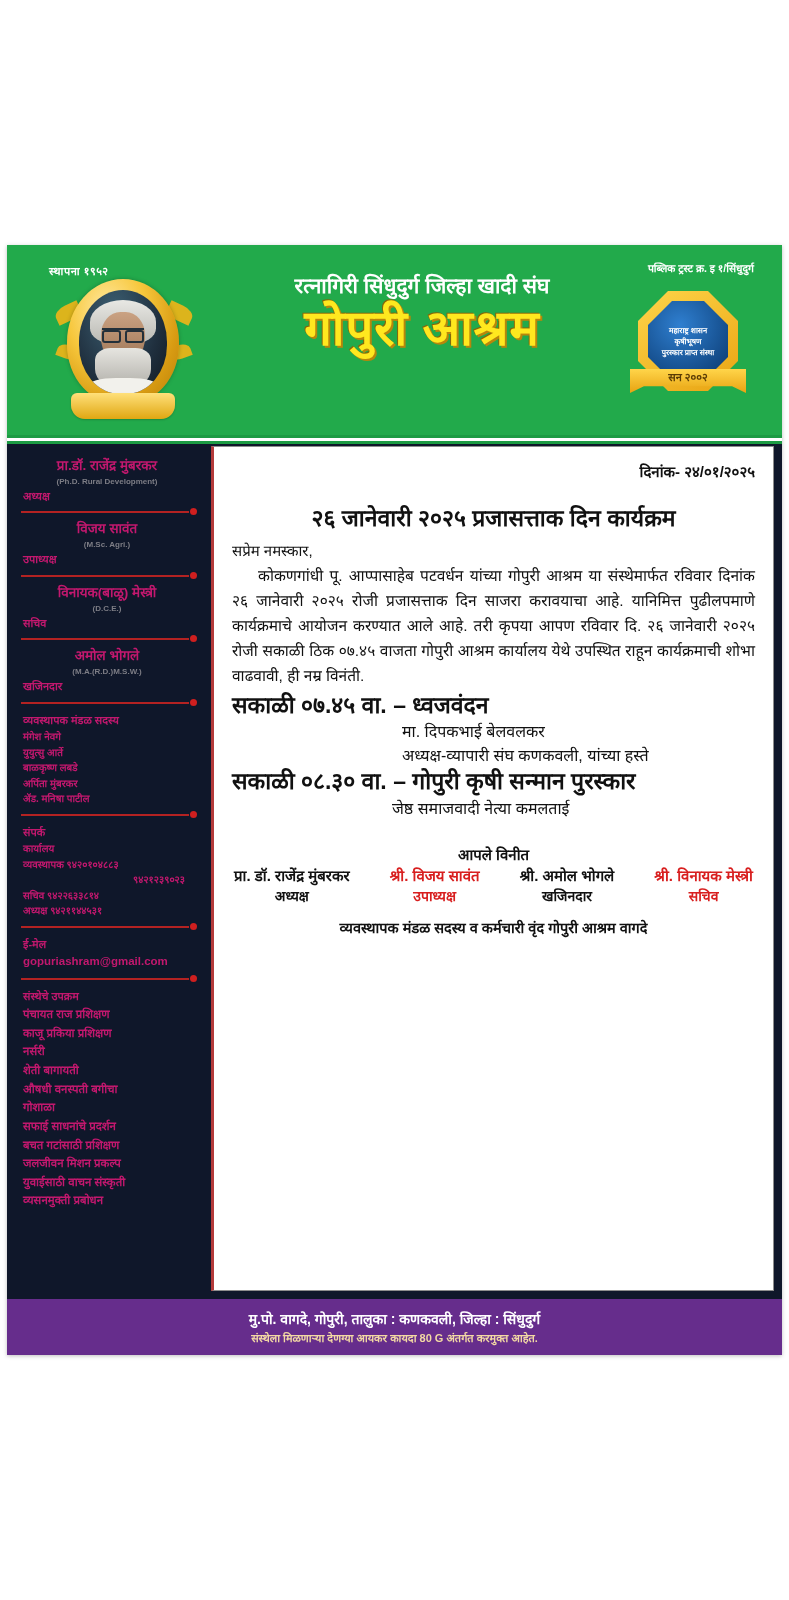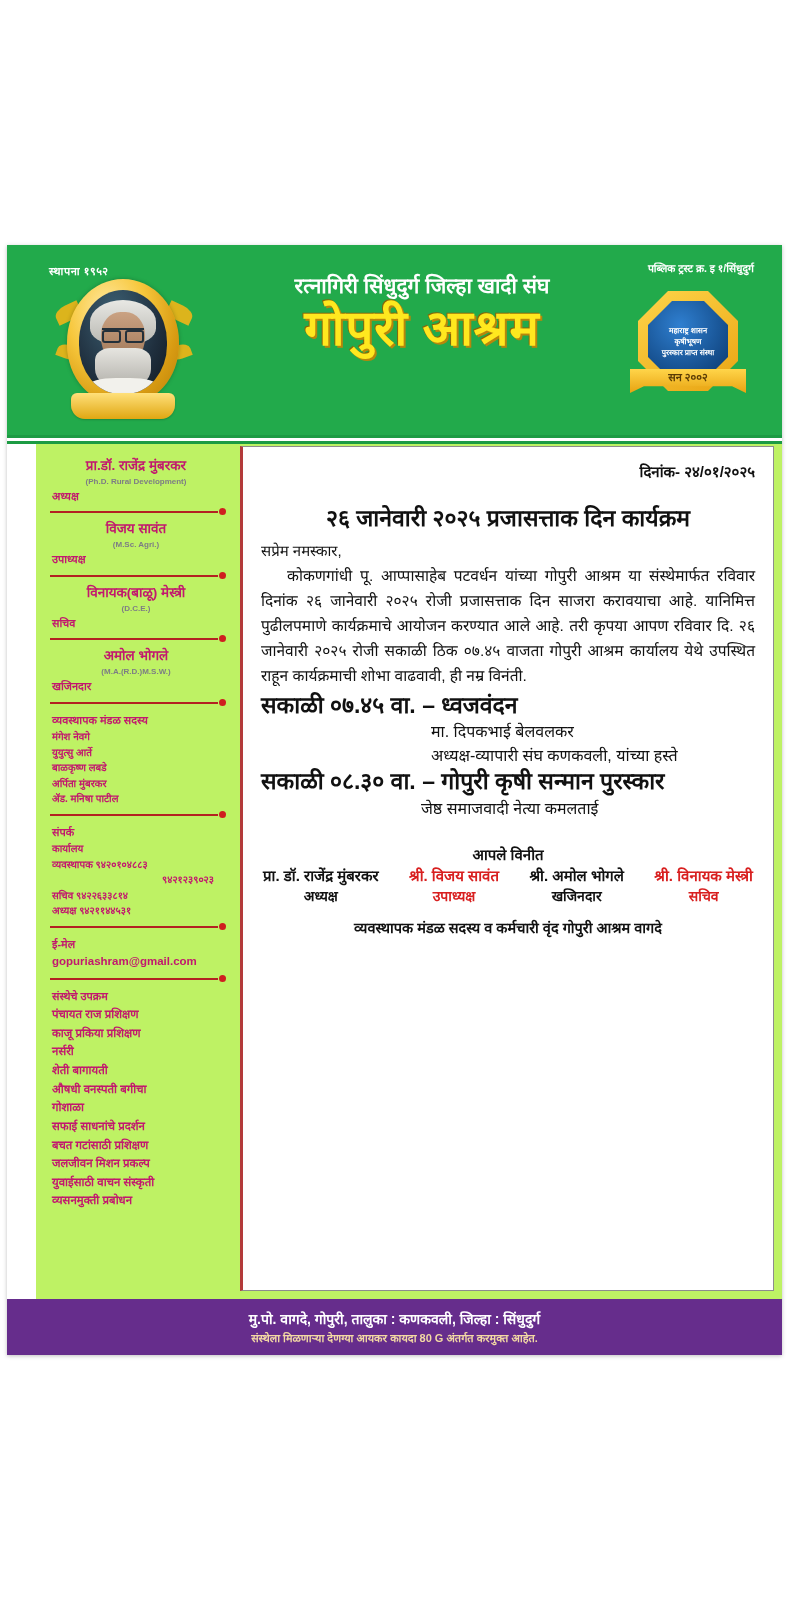--- a/index.html
+++ b/index.html
@@ -141,21 +141,21 @@
   .badge-ribbon span {
     color:#5a3c05; font-size:11px; font-weight:bold; line-height:17px;
   }
 
   .green-rules { flex:none; }
   .gr1 { height:3px; background:#1c9b43; }
   .gr2 { height:3px; background:#ffffff; }
   .gr3 { height:3px; background:#1c9b43; }
 
   
-  .body-wrap { flex:1; display:flex; background:#bef264; min-height:0;margin-left:29px; }
+  .body-wrap { flex:1; display:flex; background:#0f172a; min-height:0; }
 
   
   .sidebar {
     width:200px; flex:none;
     padding:14px 8px 8px 8px;
     display:flex; flex-direction:column;
     align-items:center;
   }
   .officer { width:100%; text-align:center; }
   .off-name {

